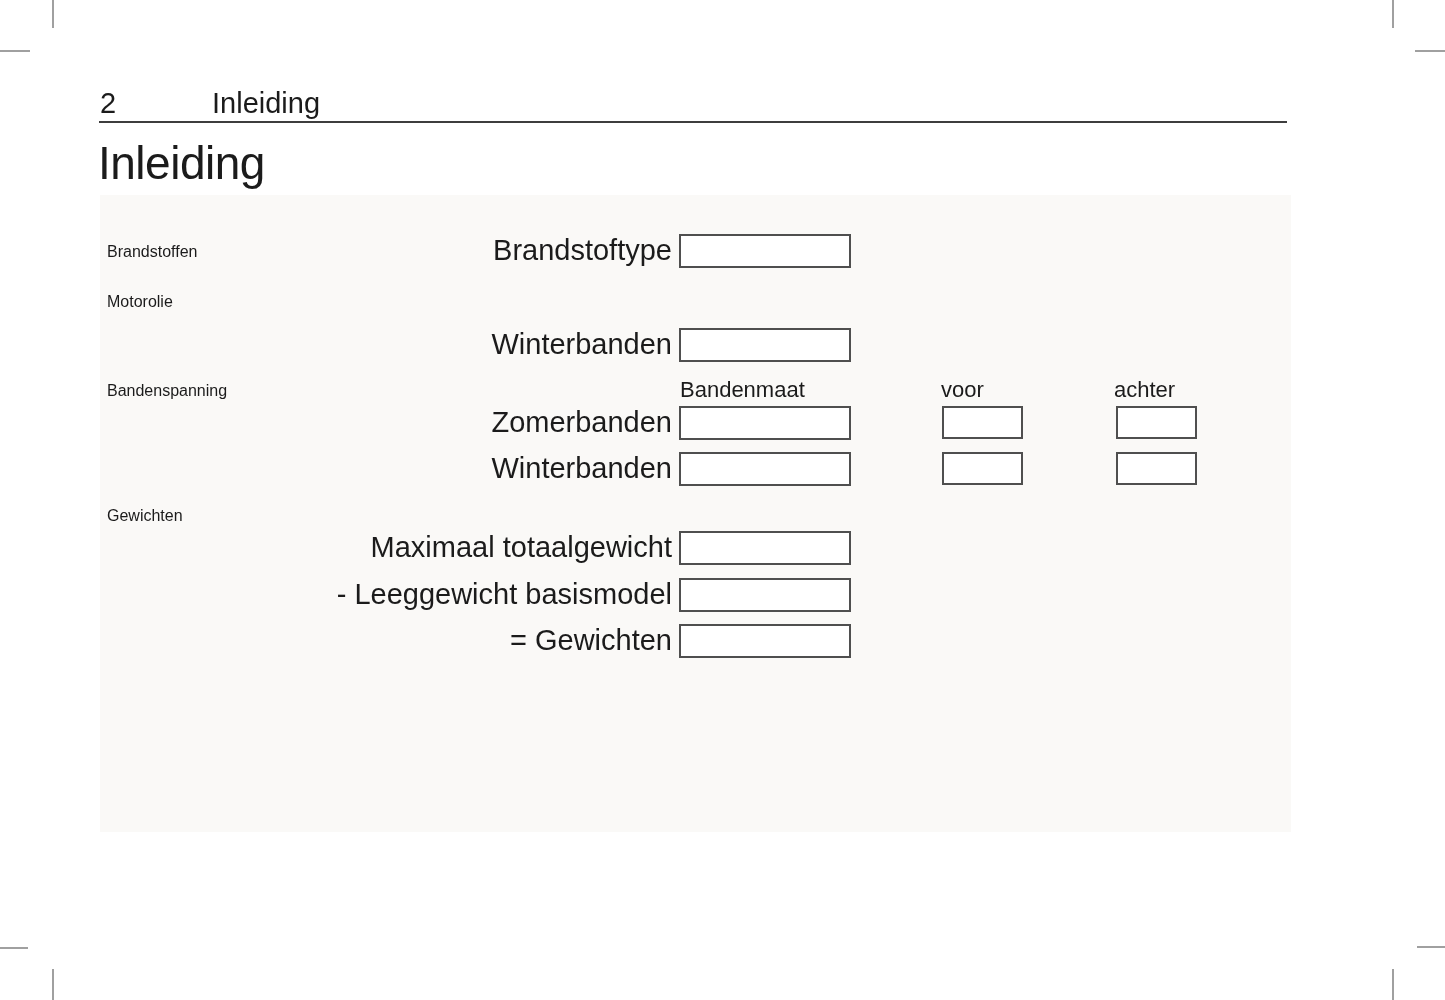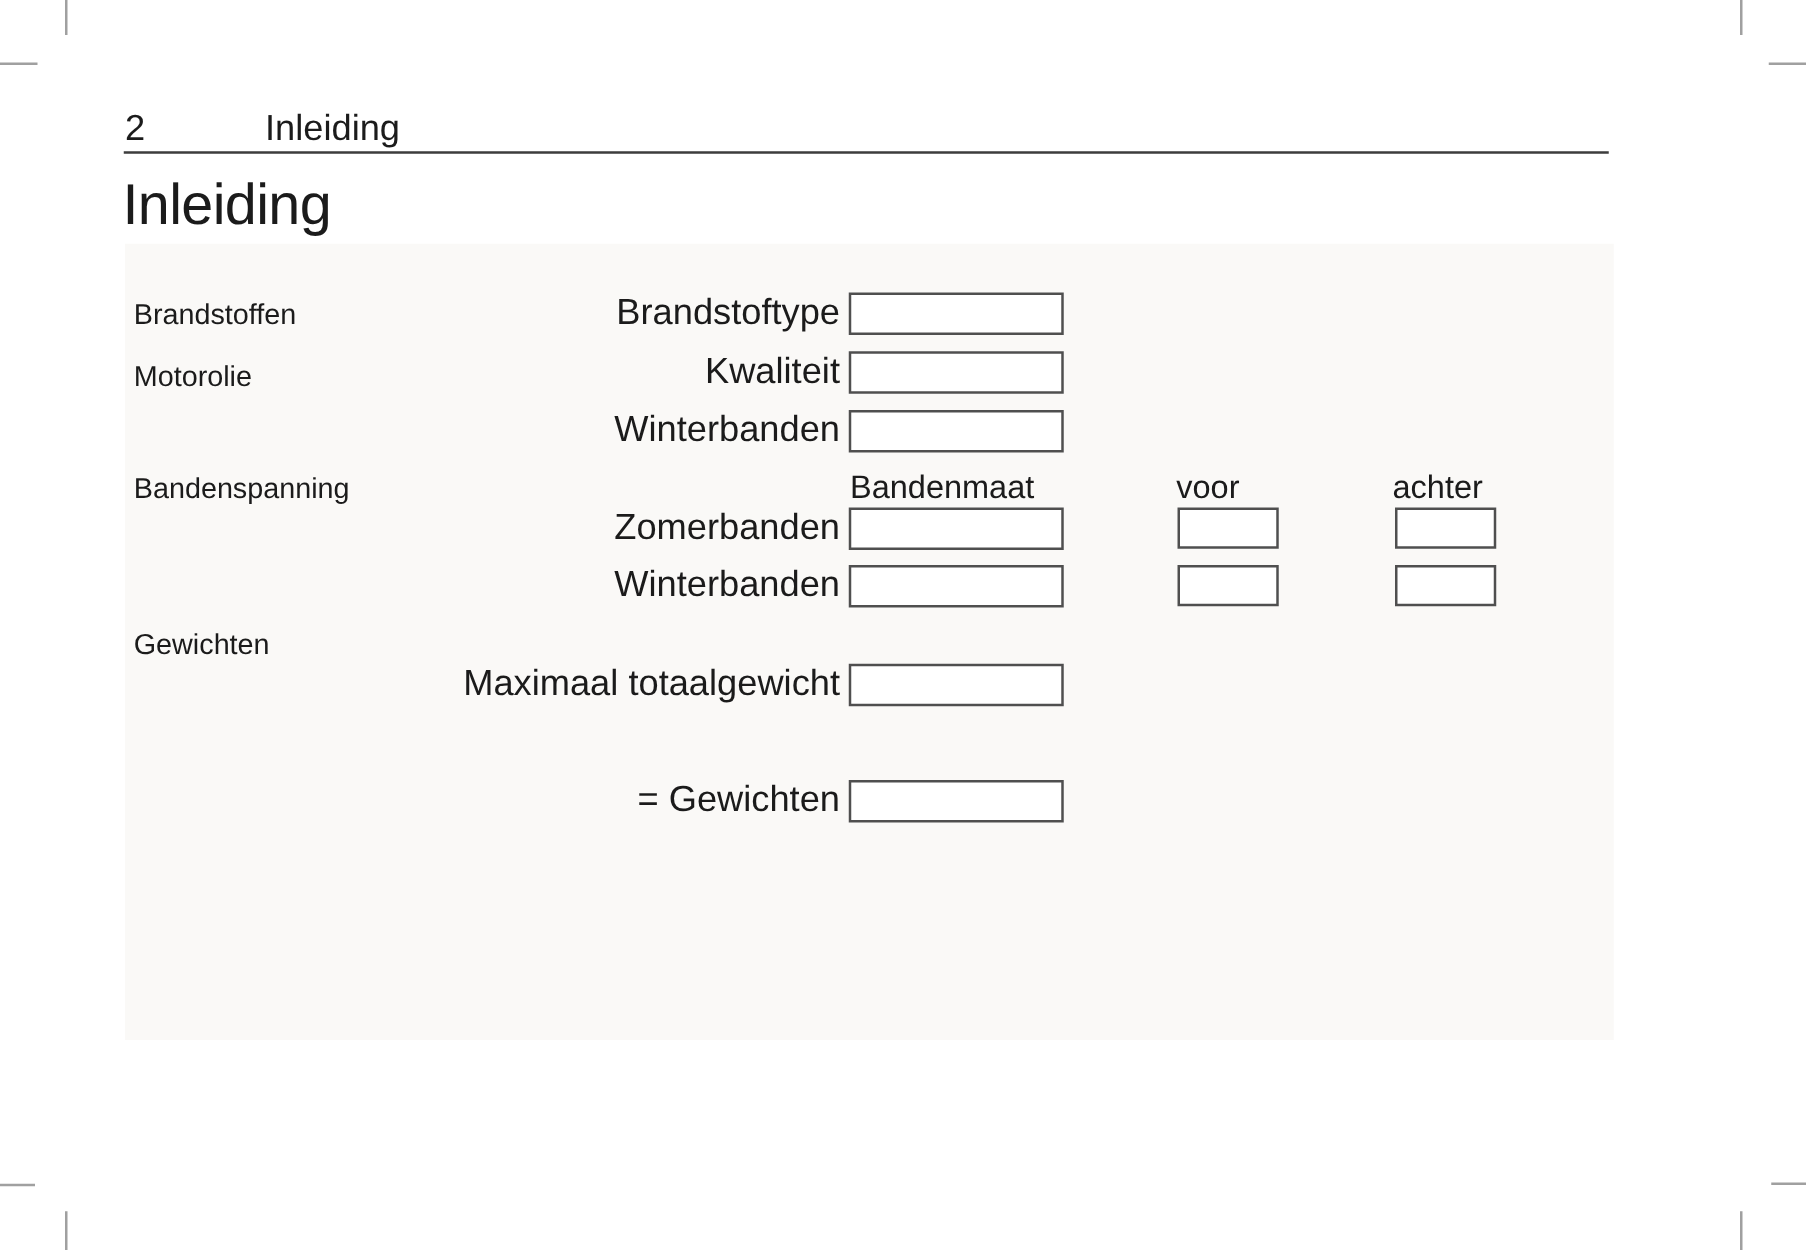--- a/index.html
+++ b/index.html
@@ -21,27 +21,27 @@
   
   .pg-num{position:absolute;left:100px;top:87px;font-size:29px;line-height:32px;}
   .run-head{position:absolute;left:212px;top:87px;font-size:29px;line-height:32px;}
   .head-rule{position:absolute;left:99px;top:121px;width:1188px;height:2px;background:#3d3d3d;}
 
   
   .title{position:absolute;left:98px;top:139px;font-size:46px;line-height:48px;font-weight:500;letter-spacing:-0.5px;}
 
   
   .panel{position:absolute;left:100px;top:195px;width:1191px;height:637px;background:#faf9f7;}
-  .cat{position:absolute;left:7px;font-size:23px;line-height:25px;}
+  .cat{position:absolute;left:7px;font-size:16px;line-height:25px;}
   .cat-brandstoffen{top:44px;}
   .cat-motorolie{top:94px;}
   .cat-bandenspanning{top:183px;}
   .cat-gewichten{top:308px;}
 
-  .colhead{position:absolute;top:182px;font-size:26px;line-height:25px;}
+  .colhead{position:absolute;top:182px;font-size:22px;line-height:25px;}
   .col-bandenmaat{left:580px;}
   .col-voor{left:841px;}
   .col-achter{left:1014px;}
 
   .row{position:absolute;left:0;width:1191px;height:34px;}
   .r1{top:39px;}  .r2{top:86px;}  .r3{top:133px;}
   .r4{top:211px;} .r5{top:257px;}
   .r6{top:336px;} .r7{top:383px;} .r8{top:429px;}
   .row .lbl{position:absolute;left:0;top:4px;width:572px;text-align:right;font-size:29px;line-height:25px;white-space:nowrap;}
   .box{position:absolute;left:579px;top:0;width:172px;height:34px;background:#ffffff;
@@ -80,24 +80,20 @@
 
     <div class="colhead col-bandenmaat">Bandenmaat</div>
     <div class="colhead col-voor">voor</div>
     <div class="colhead col-achter">achter</div>
 
     <div class="row r1">
       <div class="lbl">Brandstoftype</div>
       <div class="box"></div>
     </div>
 
-    <div class="row r2">
-      <div class="lbl">Kwaliteit</div>
-      <div class="box"></div>
-    </div>
 
     <div class="row r3">
       <div class="lbl">Winterbanden</div>
       <div class="box"></div>
     </div>
 
     <div class="row r4">
       <div class="lbl">Zomerbanden</div>
       <div class="box"></div>
       <div class="box-sm box-voor"></div>
@@ -109,20 +105,24 @@
       <div class="box"></div>
       <div class="box-sm box-voor"></div>
       <div class="box-sm box-achter"></div>
     </div>
 
     <div class="row r6">
       <div class="lbl">Maximaal totaalgewicht</div>
       <div class="box"></div>
     </div>
 
+    <div class="row r7">
+      <div class="lbl">- Leeggewicht basismodel</div>
+      <div class="box"></div>
+    </div>
 
     <div class="row r8">
       <div class="lbl">= Gewichten</div>
       <div class="box"></div>
     </div>
 
   </div>
 </div>
 
 </body></html>

